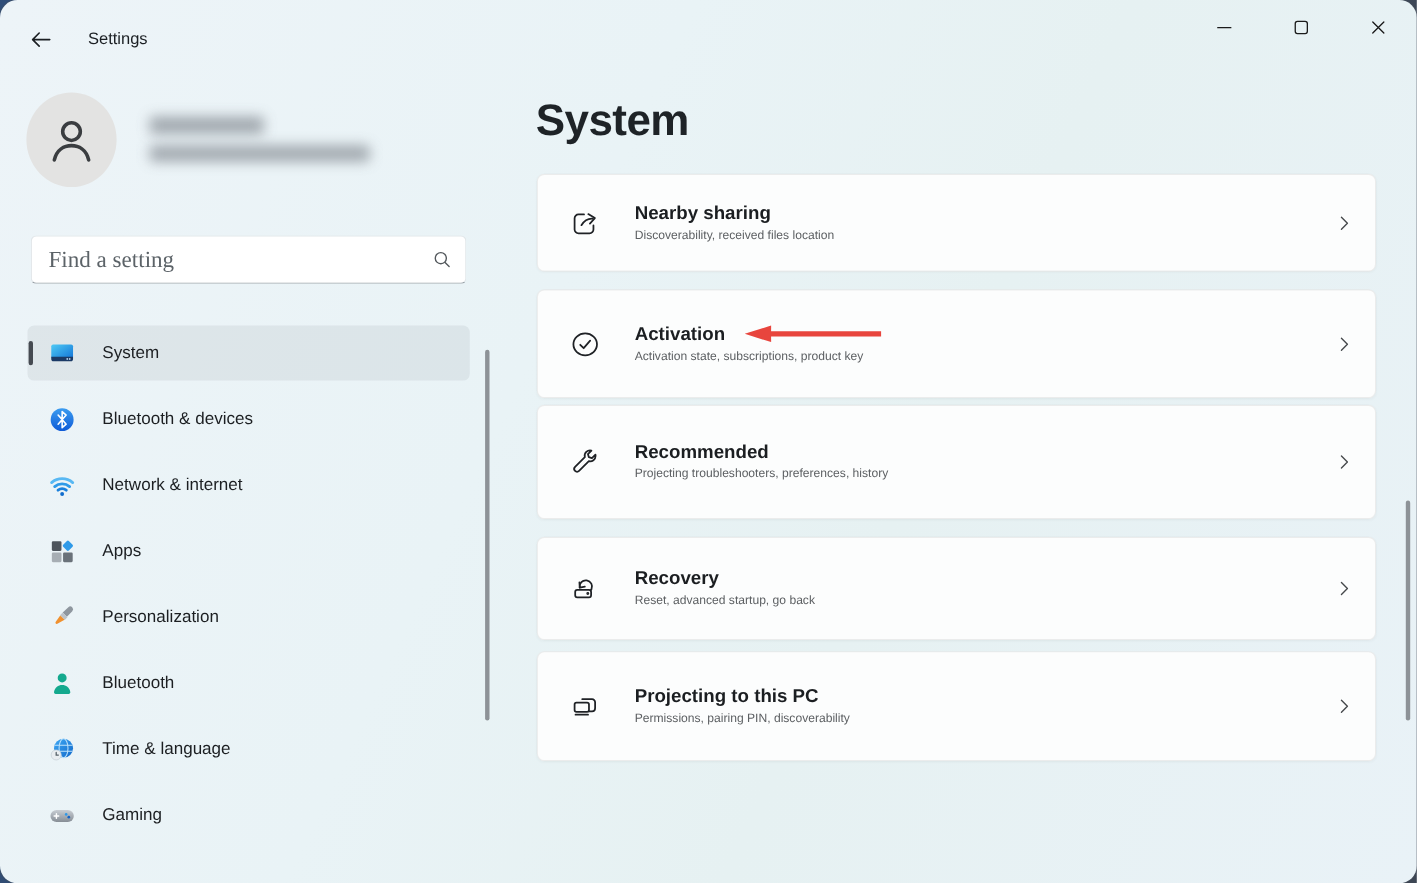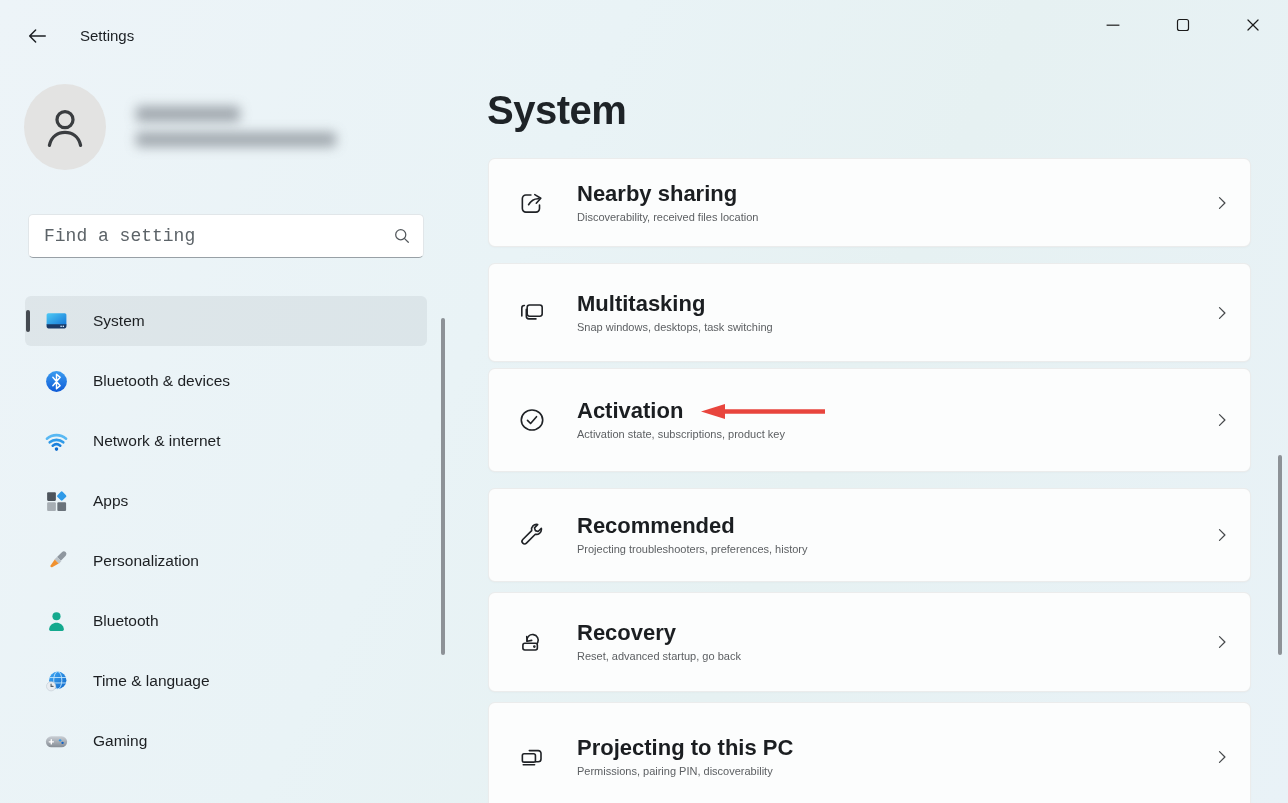--- a/index.html
+++ b/index.html
@@ -3,21 +3,21 @@
 <meta charset="utf-8">
 <style>
   * { margin:0; padding:0; box-sizing:border-box; }
   html,body { width:1288px; height:803px; }
   body {
     font-family:"Liberation Sans","DejaVu Sans",sans-serif;
     background:linear-gradient(100deg,#2f4e79 0%,#39475c 55%,#3d4654 100%);
     overflow:hidden; position:relative;
   }
   .window {
-    position:absolute; inset:0; border-radius:0; overflow:hidden;
+    position:absolute; inset:0; border-radius:16px; overflow:hidden;
     background:linear-gradient(115deg,#edf4f8 0%,#e9f3f6 38%,#e6f1f2 62%,#e9f2f7 100%);
     box-shadow:0 0 0 1px rgba(70,80,92,.45);
   }
   
   .titlebar { position:absolute; top:0; left:0; right:0; height:60px; }
   .back-btn {
     position:absolute; left:20px; top:20px; width:34px; height:32px;
     display:flex; align-items:center; justify-content:center; border-radius:5px; cursor:pointer;
   }
   .app-title { position:absolute; left:80px; top:27px; font-size:15px; color:#1b1f23; }
@@ -35,22 +35,22 @@
   .profile-text { margin-left:30px; padding-top:22px; }
   .blur-bar { border-radius:3px; background:#8f969d; filter:blur(6px); opacity:.8; }
   .blur-name { width:104px; height:16px; margin-bottom:10px; }
   .blur-email { width:200px; height:15px; }
   .search-box {
     position:absolute; left:28px; top:154px; width:396px; height:44px;
     background:#fff; border:1px solid #e1e6e9; border-bottom:1px solid #98a0a6;
     border-radius:5px; display:flex; align-items:center; padding:0 12px 0 15px;
   }
   .search-box input {
-    flex:1; border:none; outline:none; font-size:18px; color:#1b1b1b;
-    font-family:Liberation Mono, monospace; background:transparent;
+    flex:1; border:none; outline:none; font-size:21px; color:#1b1b1b;
+    font-family:Liberation Serif, serif; background:transparent;
   }
   .search-box input::placeholder { color:#5c6368; opacity:1; }
   .search-glyph { width:18px; height:18px; }
   .nav { position:absolute; left:25px; top:236px; width:402px; }
   .nav-item {
     position:relative; height:50px; margin-bottom:10px; border-radius:6px;
     display:flex; align-items:center; padding-left:19px; cursor:pointer;
   }
   .nav-item.selected { background:rgba(96,110,122,.10); }
   .accent {
@@ -74,21 +74,21 @@
   .card:nth-of-type(1){ top:158px; height:89px; }
   .card:nth-of-type(2){ top:263px; height:99px; }
   .card:nth-of-type(3){ top:368px; height:104px; }
   .card:nth-of-type(4){ top:488px; height:94px; }
   .card:nth-of-type(5){ top:592px; height:100px; }
   .card:nth-of-type(6){ top:702px; height:110px; }
   .card-icon { width:30px; height:30px; flex:0 0 30px; }
   .card-icon svg { width:100%; height:100%; fill:none; stroke:#1f2226; stroke-width:1.5; stroke-linecap:round; stroke-linejoin:round; }
   .card-text { margin-left:30px; flex:1; }
   .card-title-row { display:flex; align-items:center; }
-  .card-title { font-size:22px; font-weight:700; color:#1b1e21; }
+  .card-title { font-size:17px; font-weight:700; color:#1b1e21; }
   .card-sub { font-size:11px; color:#5d6063; margin-top:6px; }
   .anno-arrow { margin-left:16px; width:128px; height:17px; display:none; }
   .card.annotated .anno-arrow { display:block; }
   .chevron { width:20px; height:20px; margin-left:12px; }
   .main-scroll { position:absolute; left:1278px; top:455px; width:3.5px; height:200px; border-radius:2px; background:#8d9297; cursor:pointer; }
 </style>
 </head>
 <body>
 
 <div class="window">
@@ -271,37 +271,20 @@
         <span class="card-title">Nearby sharing</span>
 
       </span>
       <span class="card-sub">Discoverability, received files location</span>
     </span>
     <svg class="chevron" viewBox="0 0 24 24">
           <path d="M9 5.5 15.5 12 9 18.5" fill="none" stroke="#46494c" stroke-width="1.5" stroke-linecap="round" stroke-linejoin="round"></path>
         </svg>
   </div>
 
-  <div class="card">
-    <span class="card-icon"><svg viewBox="0 0 28 28">
-            <path d="M8.7 10.5v6.6a2.4 2.4 0 0 0 2.4 2.4h6.6"></path>
-            <path d="M6.9 7h-.1A2.3 2.3 0 0 0 4.5 9.3v7.4"></path>
-            <rect x="9.5" y="6.5" width="14" height="10.5" rx="2.2" fill="#fcfdfd"></rect>
-          </svg></span>
-    <span class="card-text">
-      <span class="card-title-row">
-        <span class="card-title">Multitasking</span>
-
-      </span>
-      <span class="card-sub">Snap windows, desktops, task switching</span>
-    </span>
-    <svg class="chevron" viewBox="0 0 24 24">
-          <path d="M9 5.5 15.5 12 9 18.5" fill="none" stroke="#46494c" stroke-width="1.5" stroke-linecap="round" stroke-linejoin="round"></path>
-        </svg>
-  </div>
 
   <div class="card annotated">
     <span class="card-icon"><svg viewBox="0 0 28 28">
             <ellipse cx="14" cy="14" rx="10" ry="9.3"></ellipse>
             <path d="M9.8 14.4l2.9 2.9 5.5-6.4"></path>
           </svg></span>
     <span class="card-text">
       <span class="card-title-row">
         <span class="card-title">Activation</span>
         <svg class="anno-arrow" viewBox="0 0 128 17">

